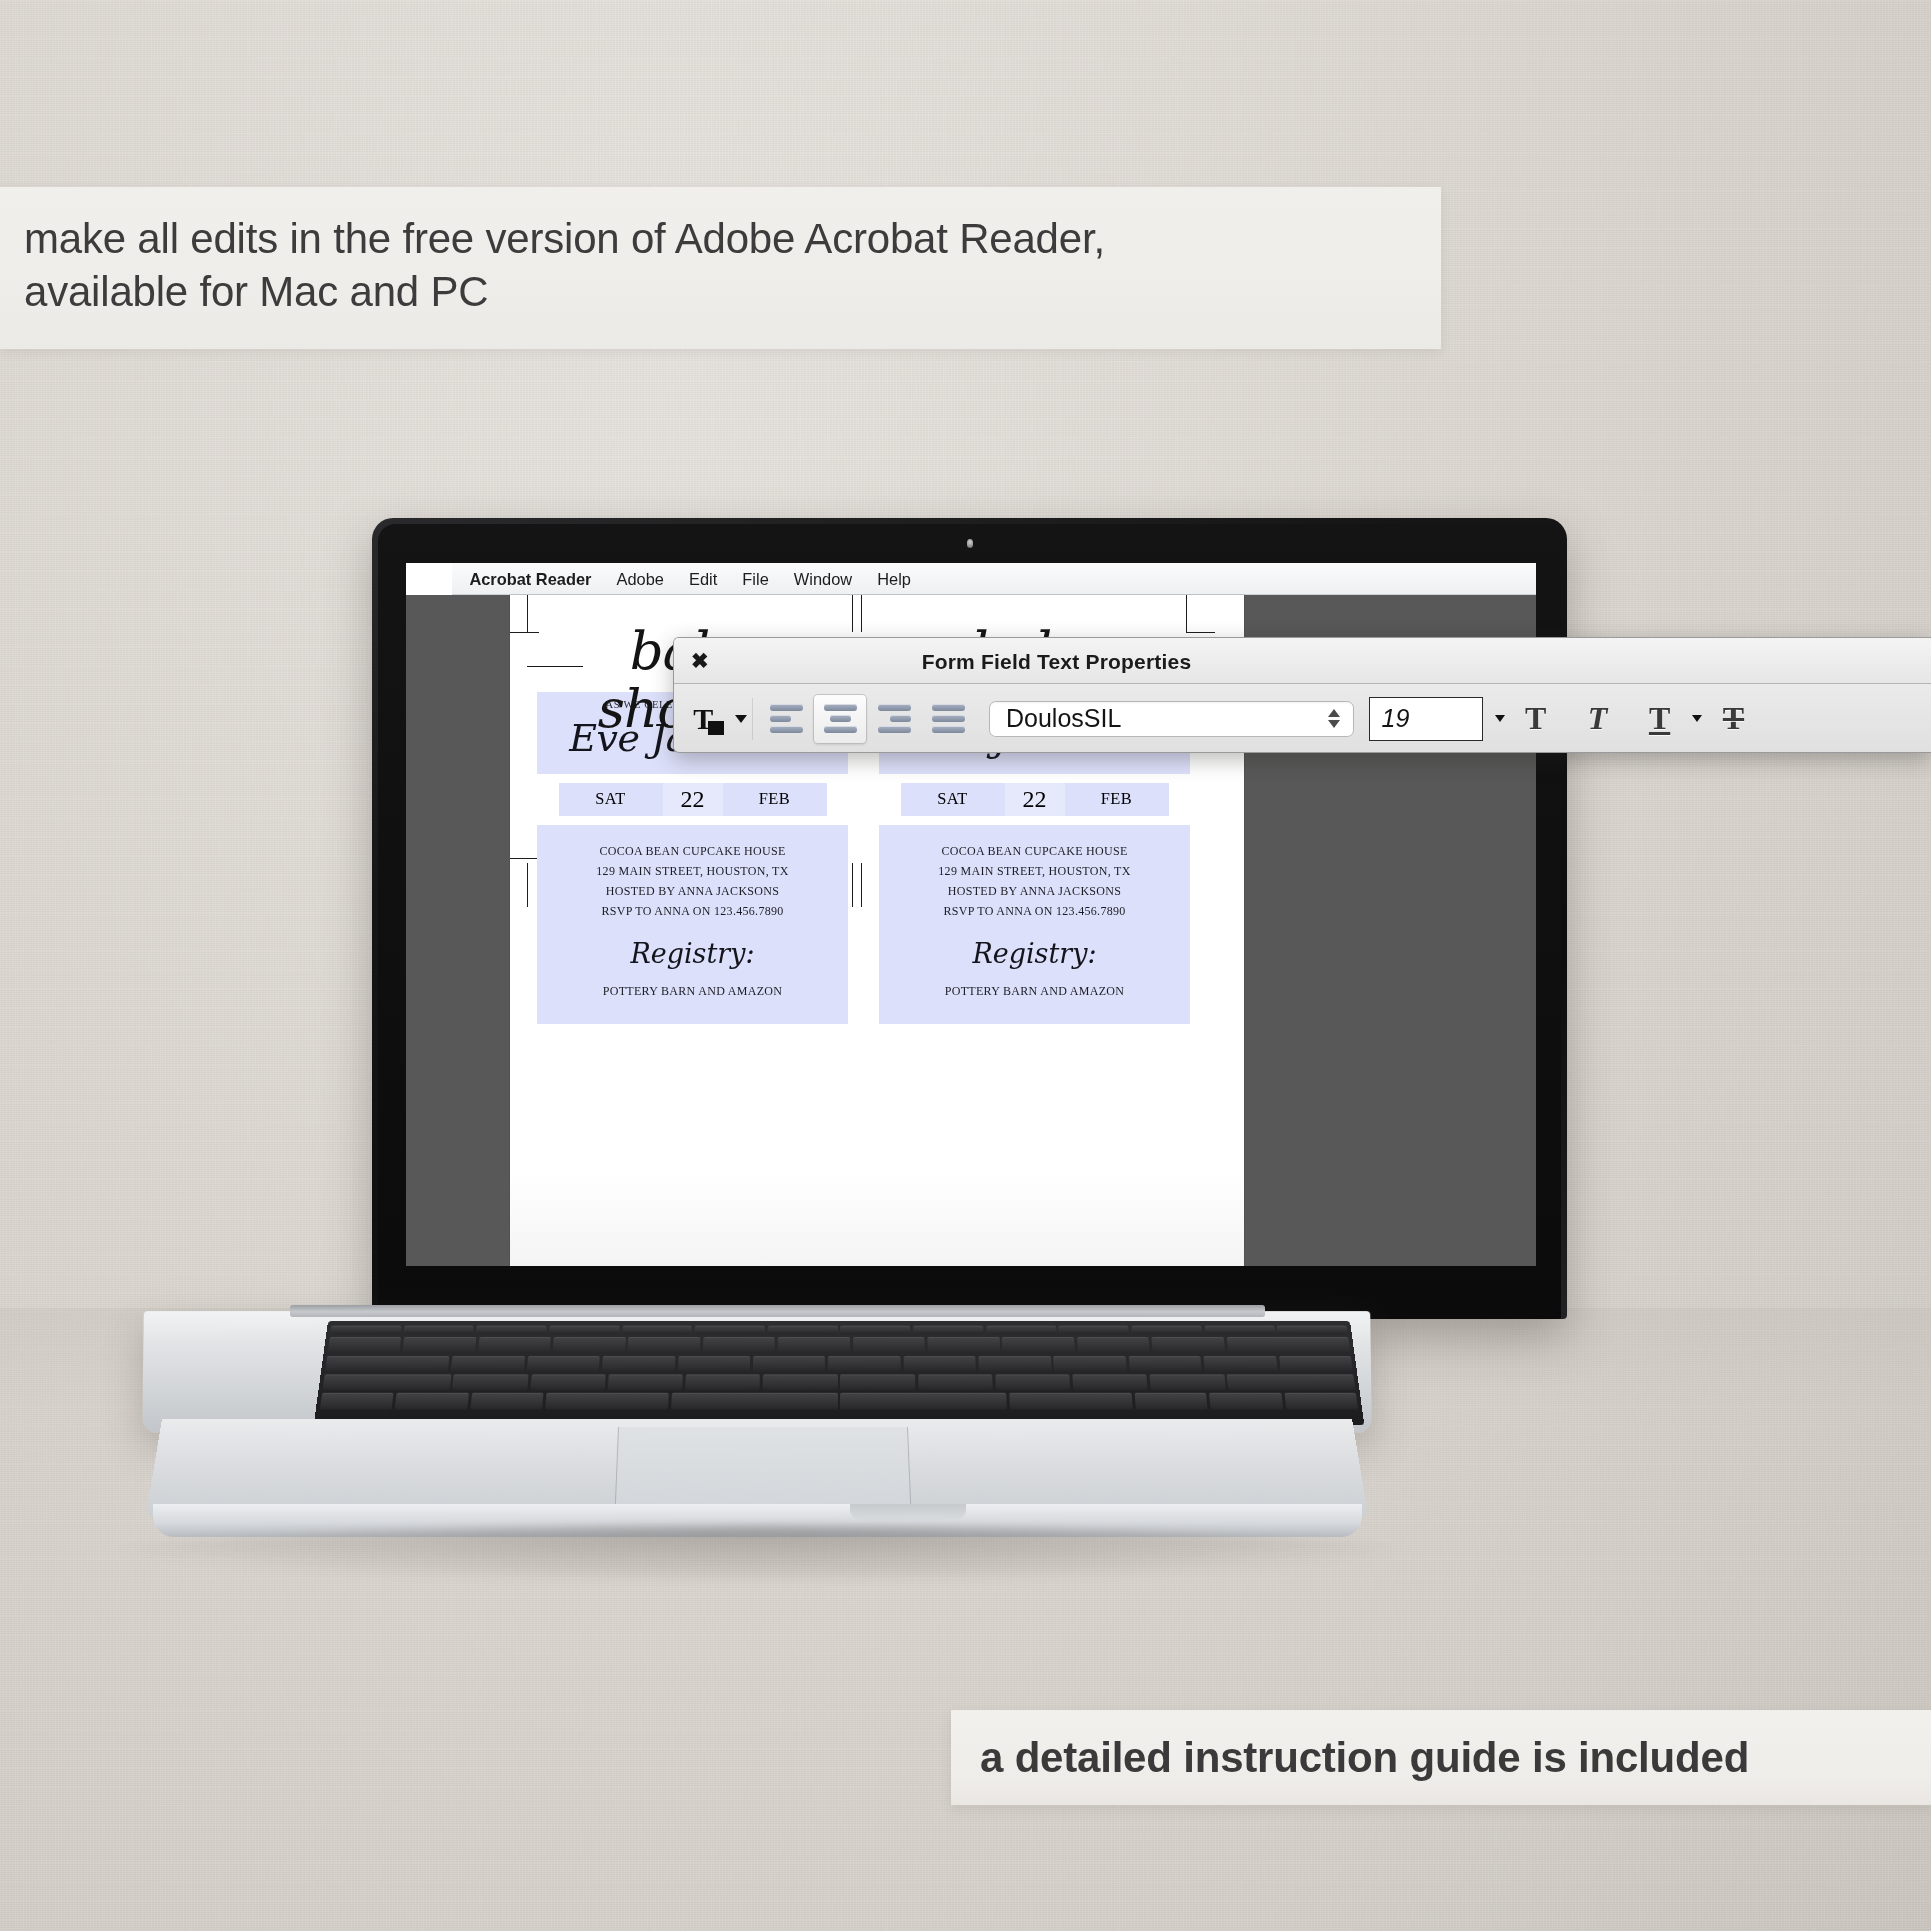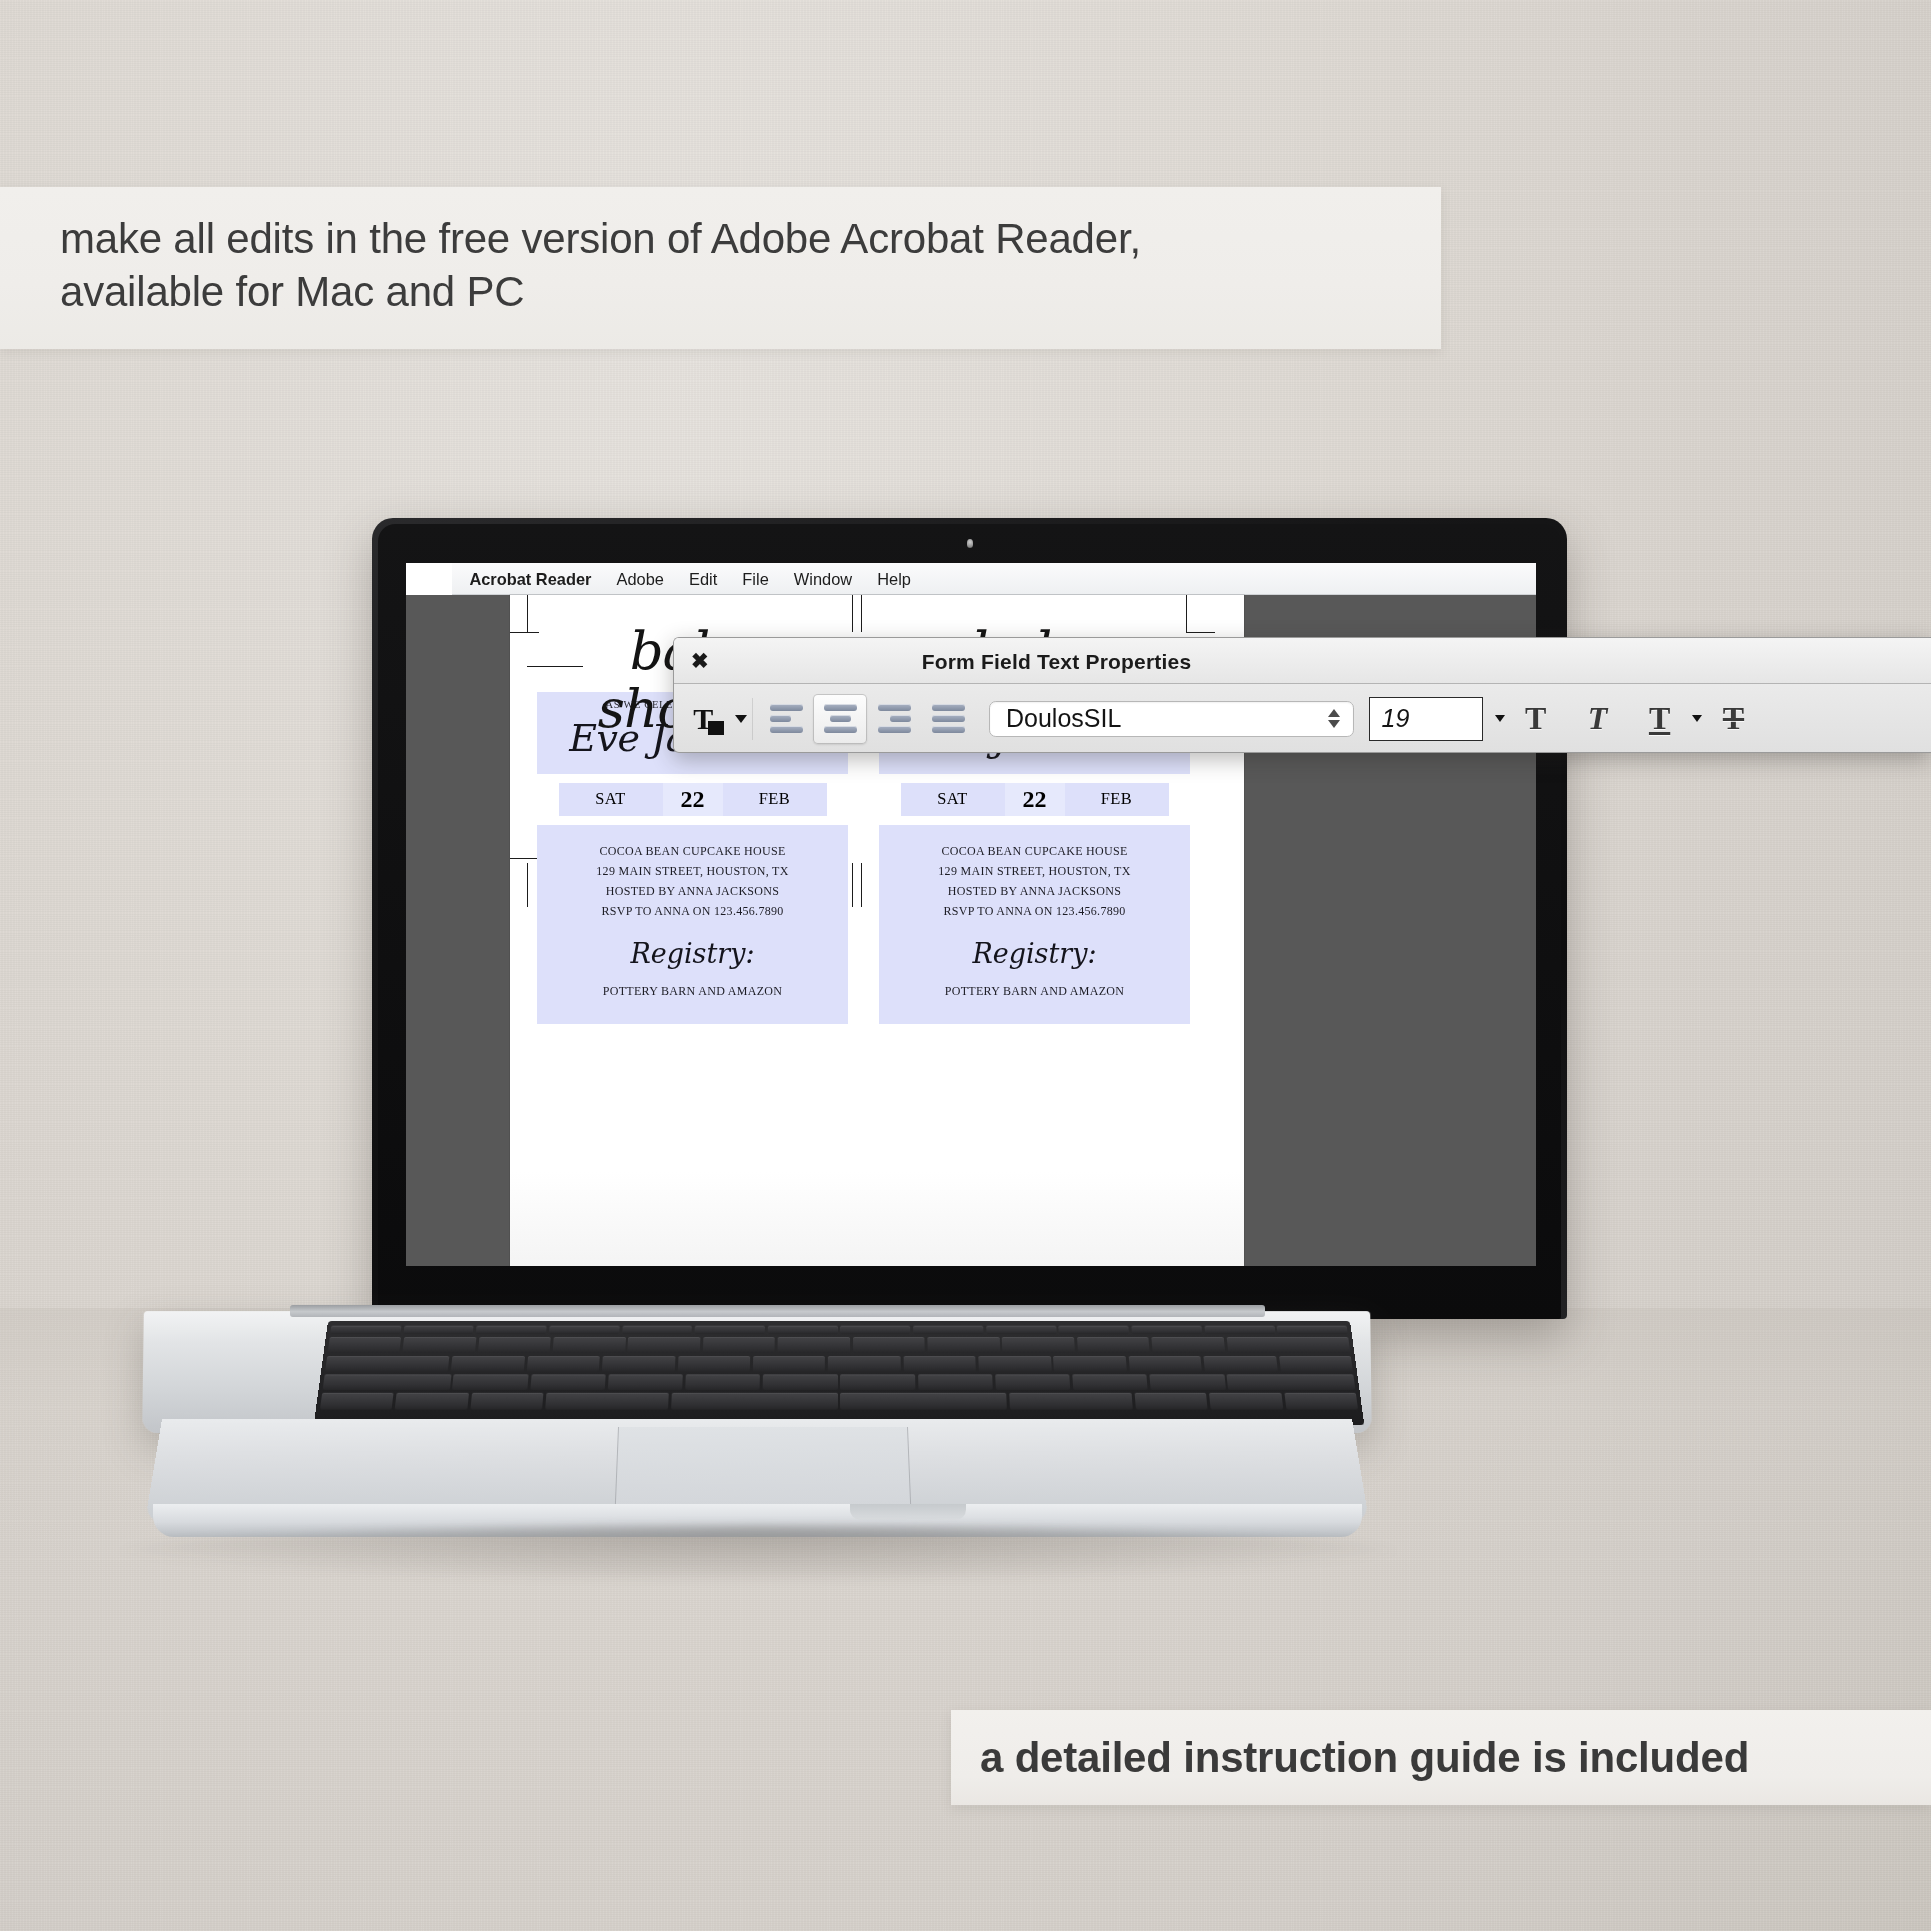--- a/index.html
+++ b/index.html
@@ -40,21 +40,21 @@
     pointer-events: none;
   }
 
   
   #top-banner {
     position: absolute;
     left: 0; top: 187px;
     width: 1441px; height: 162px;
     background: linear-gradient(180deg, #f1efec 0%, #efedea 60%, #eceae6 100%);
     box-shadow: 0 2.9px 9.7px rgba(110,104,96,.13);
-    padding: 25px 0 0 60px;
+    padding: 25px 0 0 24px;
   }
   #top-banner .line {
     font-family: "Liberation Sans", sans-serif;
     font-size: 42px;
     line-height: 53px;
     letter-spacing: -0.2px;
     color: #3c3c3c;
     white-space: nowrap;
   }
 
@@ -215,21 +215,21 @@
   }
   .daterow .cell {
     background: #dde0fa;
     display: flex;
     align-items: center;
     justify-content: center;
     font-family: "Liberation Serif", serif;
     color: #000000;
   }
   .daterow .dow   { width: 104px; font-size: 16.4px; letter-spacing: 0.5px; }
-  .daterow .day   { width: 60px;  font-size: 24px; font-weight: bold; background: #e6e9fc; }
+  .daterow .day   { width: 60px;  font-size: 24px; font-weight: normal; background: #e6e9fc; }
   .daterow .mon   { width: 104px; font-size: 16.4px; letter-spacing: 0.5px; }
 
   .detailbox {
     margin-top: 9.7px;
     background: #dde0fa;
     width: 311px;
     padding: 15.4px 0 23px 0;
     text-align: center;
   }
   .detailbox .dl {

